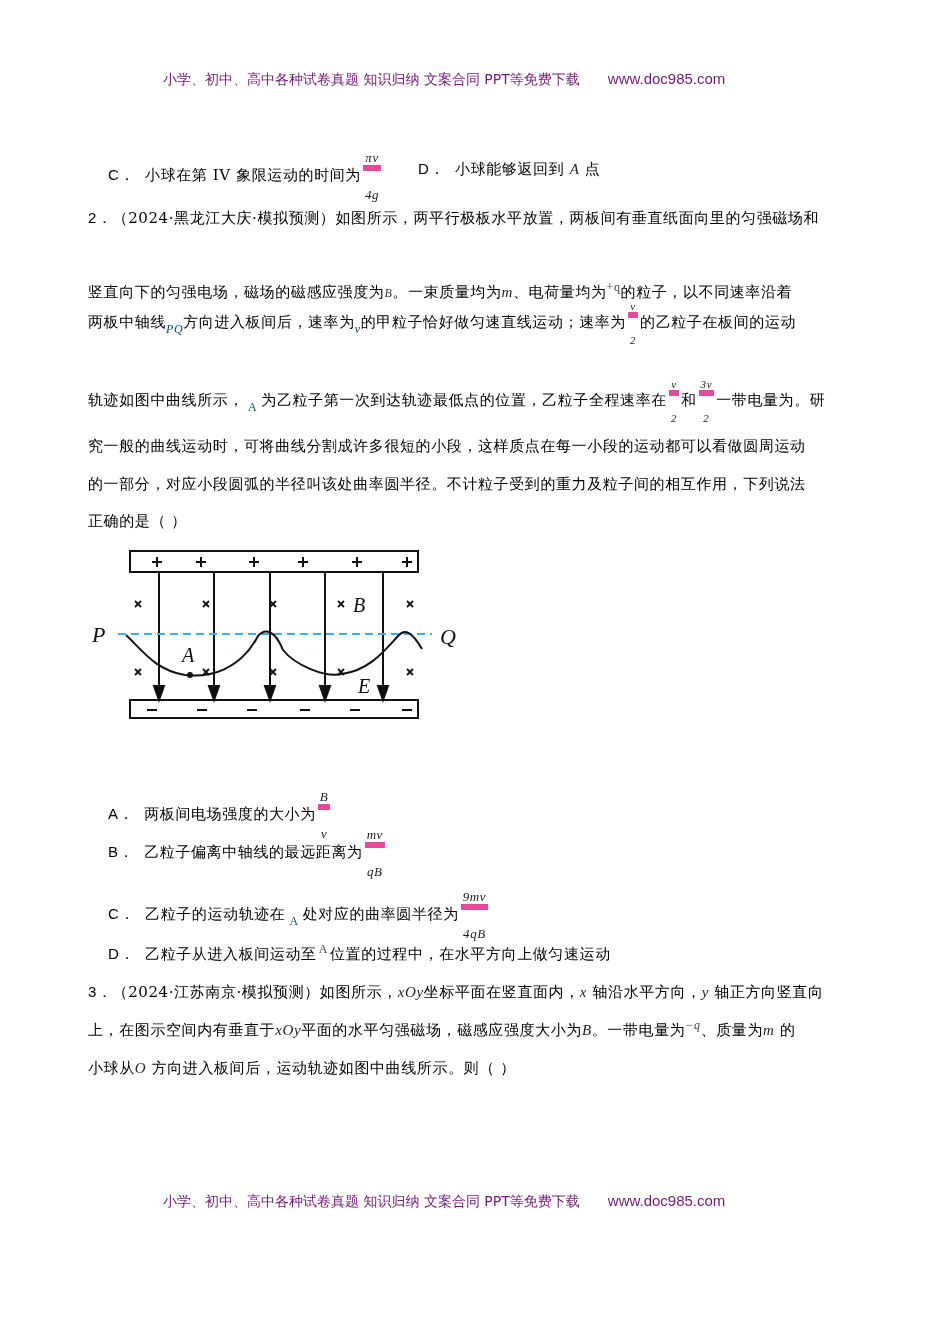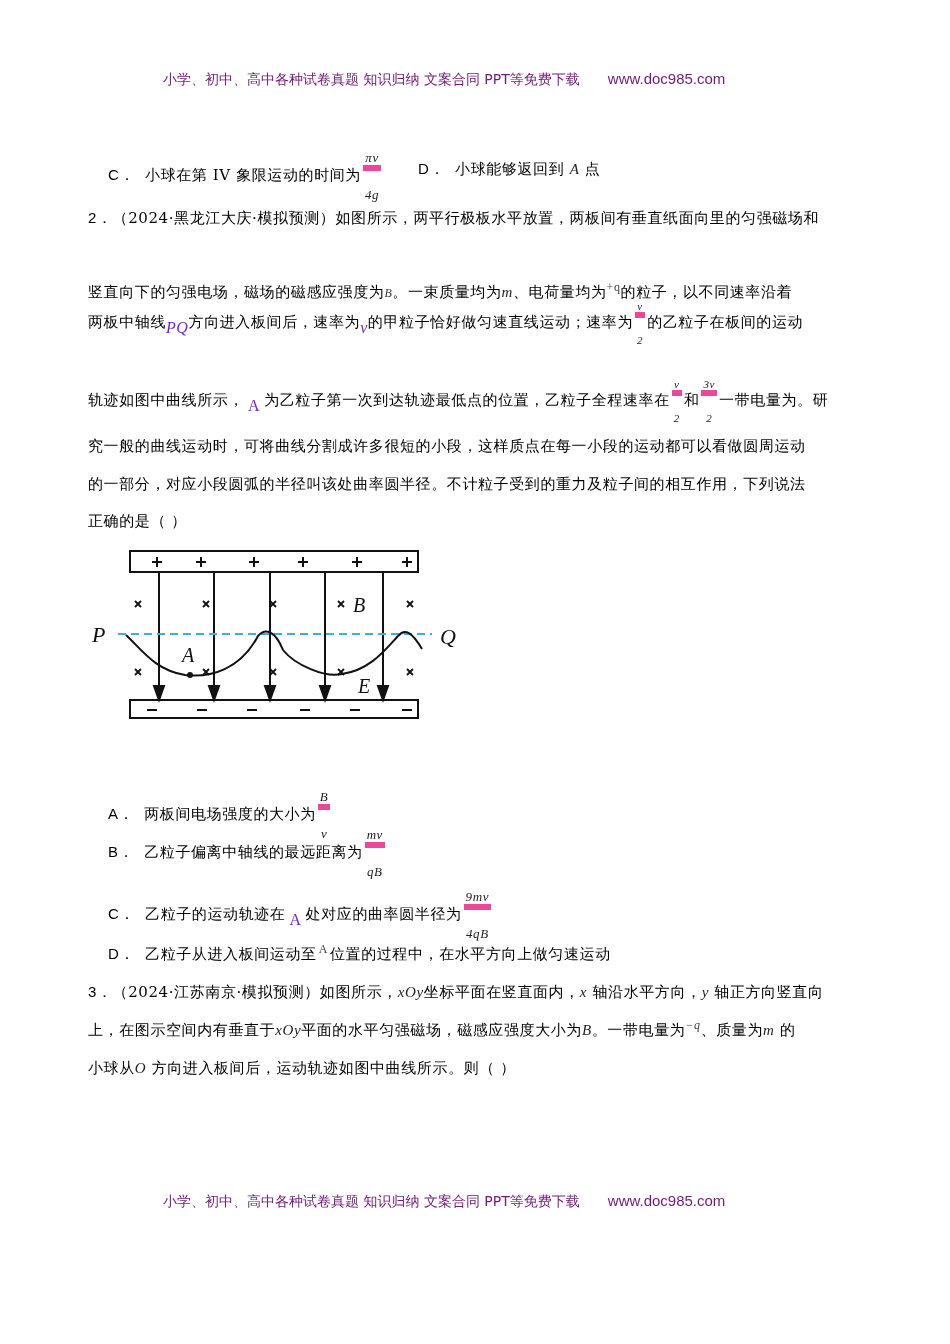--- a/index.html
+++ b/index.html
@@ -6,21 +6,21 @@
   body { width: 950px; height: 1344px; position: relative; overflow: hidden;
          font-family: "DejaVu Serif", "Liberation Serif", serif; color: #000; }
   .abs { position: absolute; white-space: nowrap; }
   .hdr { font-family: "DejaVu Sans", "Liberation Sans", sans-serif; font-size: 14px; color: #701a75; }
   .hdr .url { margin-left: 28px; font-family: "Liberation Sans", sans-serif; font-size: 15px; }
   .line { font-size: 15px; letter-spacing: 0.6px; }
   .lbl { font-family: "Liberation Sans", sans-serif; font-size: 15px; margin-right: 10px; }
   .num { font-family: "Liberation Sans", sans-serif; }
   .m { font-family: "Liberation Serif", serif; font-style: italic; font-size: 15px; color: #222; }
   .msm { font-family: "Liberation Serif", serif; font-style: italic; font-size: 12px; color: #333; }
-  .sub { position: relative; top: 6px; font-family: "Liberation Serif", serif; font-style: italic; font-size: 16px; color: #6d28d9; }
+  .sub { position: relative; top: 6px; font-family: "Liberation Serif", serif; font-style: italic; font-size: 12px; color: #0c4a6e; }
   .sup { position: relative; top: -6px; font-family: "Liberation Serif", serif; font-size: 12px; color: #444; }
   .frac { display: inline-flex; flex-direction: column; align-items: center; vertical-align: middle;
           font-family: "Liberation Serif", serif; font-style: italic; font-size: 13px; line-height: 15px; margin: 0 2px; color: #222; }
   .frac .n { border-bottom: 6px solid #ec4899; padding: 0 2px; }
   .frac .d { padding: 0 2px; margin-top: 16px; }
   .frac.small { font-size: 11px; line-height: 12px; }
   svg text { font-family: "Liberation Serif", serif; }
 </style>
 </head>
 <body>

